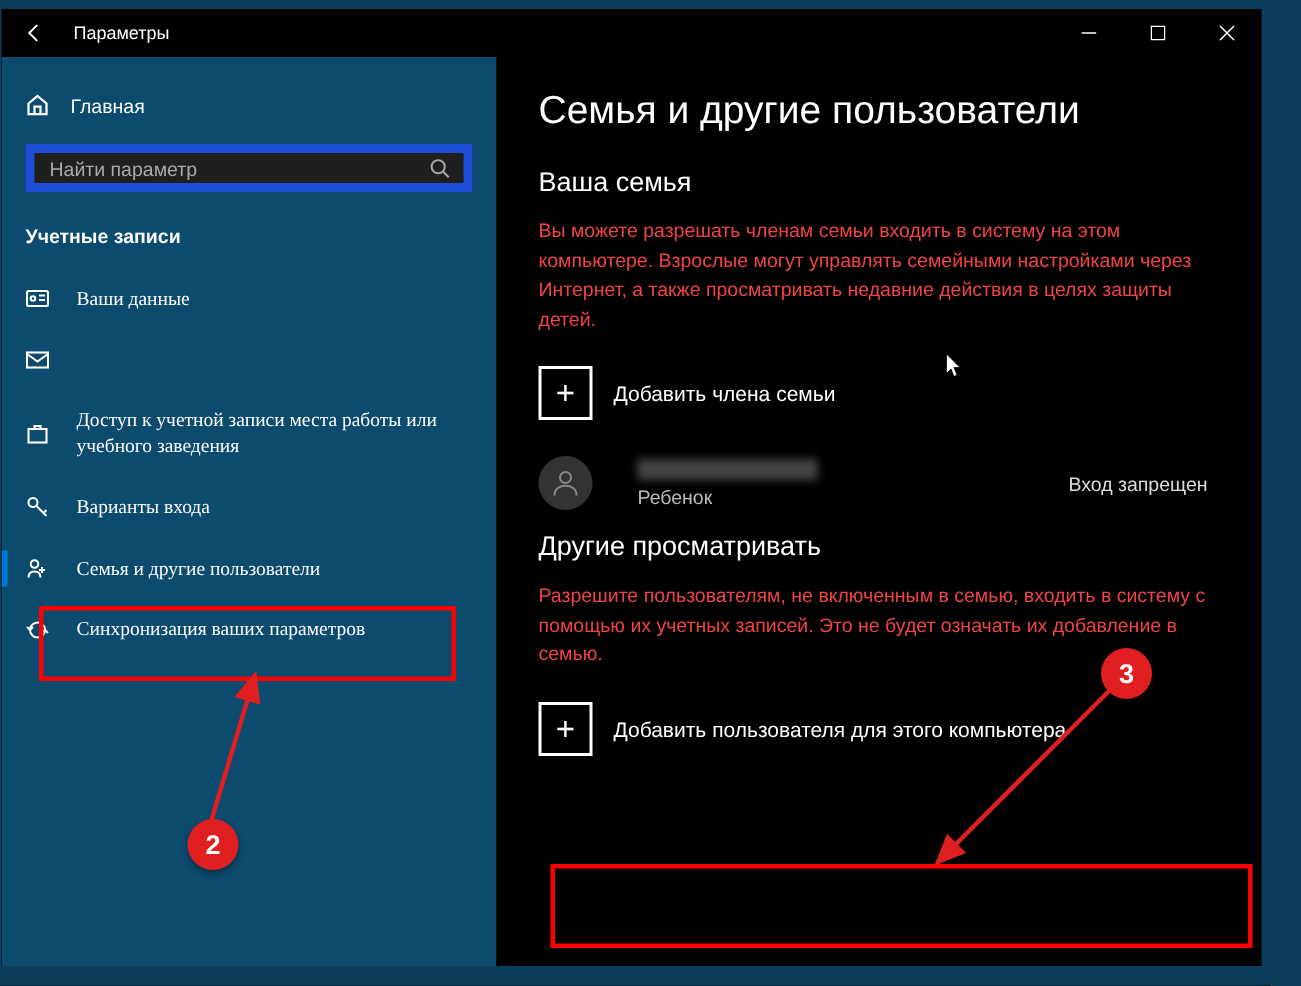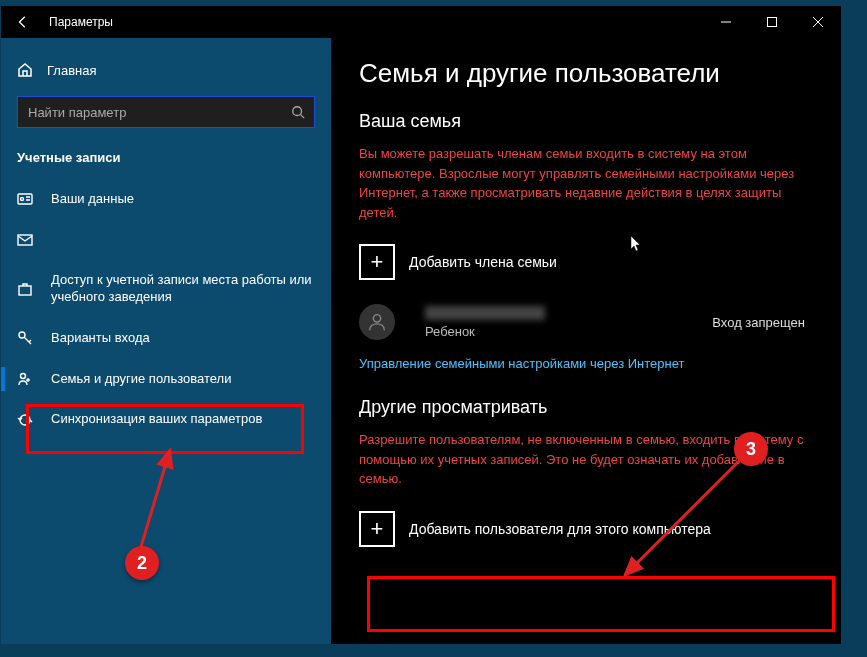--- a/index.html
+++ b/index.html
@@ -9,31 +9,31 @@
 .back-btn { width:44px; height:32px; display:flex; align-items:center; justify-content:center; cursor:pointer; }
 .back-btn svg { width:14px; height:14px; stroke:#fff; fill:none; stroke-width:1.5; }
 .title { flex:1; padding-left:4px; }
 .win-controls { display:flex; }
 .win-btn { width:46px; height:32px; display:flex; align-items:center; justify-content:center; cursor:pointer; }
 .win-btn svg { width:10px; height:10px; stroke:#fff; fill:none; stroke-width:1; }
 .body-area { flex:1; display:flex; overflow:hidden; }
 .sidebar { width:330px; background:#0c4a6e; padding:16px 0 0 0; color:#fff; overflow:hidden; }
 .home-row { display:flex; align-items:center; padding:8px 16px 12px 16px; font-size:13px; cursor:pointer; }
 .home-row svg { width:16px; height:16px; margin-right:14px; stroke:#fff; fill:none; stroke-width:1.5; }
-.search-box { margin:6px 16px 16px 16px; height:32px; border:1px solid #1d4ed8; display:flex; align-items:center; background:#1f1f1f; }
+.search-box { margin:6px 16px 16px 16px; height:32px; border:6px solid #1d4ed8; display:flex; align-items:center; background:#1f1f1f; }
 .search-box input { flex:1; background:transparent; border:none; outline:none; color:#fff; font-size:13px; padding:0 10px; }
 .search-box input::placeholder { color:#aaa; }
 .search-box .sicon { width:32px; display:flex; align-items:center; justify-content:center; }
 .search-box svg { width:14px; height:14px; stroke:#aaa; fill:none; stroke-width:1.5; }
 .section-title { font-size:13px; font-weight:600; padding:6px 16px 14px 16px; }
 .nav-item { display:flex; align-items:center; padding:12px 16px 12px 16px; font-size:13px; cursor:pointer; position:relative; }
 .nav-item.active::before { content:""; position:absolute; left:0; top:8px; bottom:8px; width:4px; background:#0078d4; }
 .nav-item .nicon { width:16px; height:16px; margin-right:18px; display:flex; align-items:center; justify-content:center; }
 .nav-item svg { width:16px; height:16px; stroke:#fff; fill:none; stroke-width:1.4; }
-.nav-item .label { flex:1; line-height:1.3; }
+.nav-item .label { flex:1; line-height:1.3;font-family:Liberation Serif, serif; }
 .main { flex:1; background:#000; color:#fff; padding:20px 28px 0 28px; overflow:hidden; }
 .main h1 { font-size:26px; font-weight:400; margin-bottom:22px; }
 .main h2 { font-size:18px; font-weight:400; margin-bottom:12px; }
 .main p { font-size:13px; line-height:1.5; color:#ef4444; margin-bottom:16px; max-width:450px; }
 .add-row { display:flex; align-items:center; padding:6px 0; cursor:pointer; margin-bottom:14px; }
 .plus-box { width:36px; height:36px; border:2px solid #fff; display:flex; align-items:center; justify-content:center; margin-right:14px; font-size:22px; font-weight:300; }
 .add-label { font-size:14px; }
 .member-row { display:flex; align-items:center; padding:4px 0 14px 0; }
 .avatar { width:36px; height:36px; border-radius:50%; background:#333; display:flex; align-items:center; justify-content:center; margin-right:14px; }
 .avatar svg { width:22px; height:22px; stroke:#888; fill:none; stroke-width:1.5; }
@@ -173,21 +173,20 @@
               <path d="M4 21 C4 16 8 14 12 14 C16 14 20 16 20 21"></path>
             </svg>
           </div>
         <div class="member-info">
           <div class="member-name"></div>
           <div class="member-role">Ребенок</div>
         </div>
         <div class="member-status">Вход запрещен</div>
       </div>
 
-      <span class="link">Управление семейными настройками через Интернет</span>
 
       <h2>Другие просматривать</h2>
       <p>Разрешите пользователям, не включенным в семью, входить в систему с помощью их учетных записей. Это не будет означать их добавление в семью.</p>
 
       <div class="add-row">
         <div class="plus-box">+</div>
         <div class="add-label">Добавить пользователя для этого компьютера</div>
       </div>
     </div>
 

